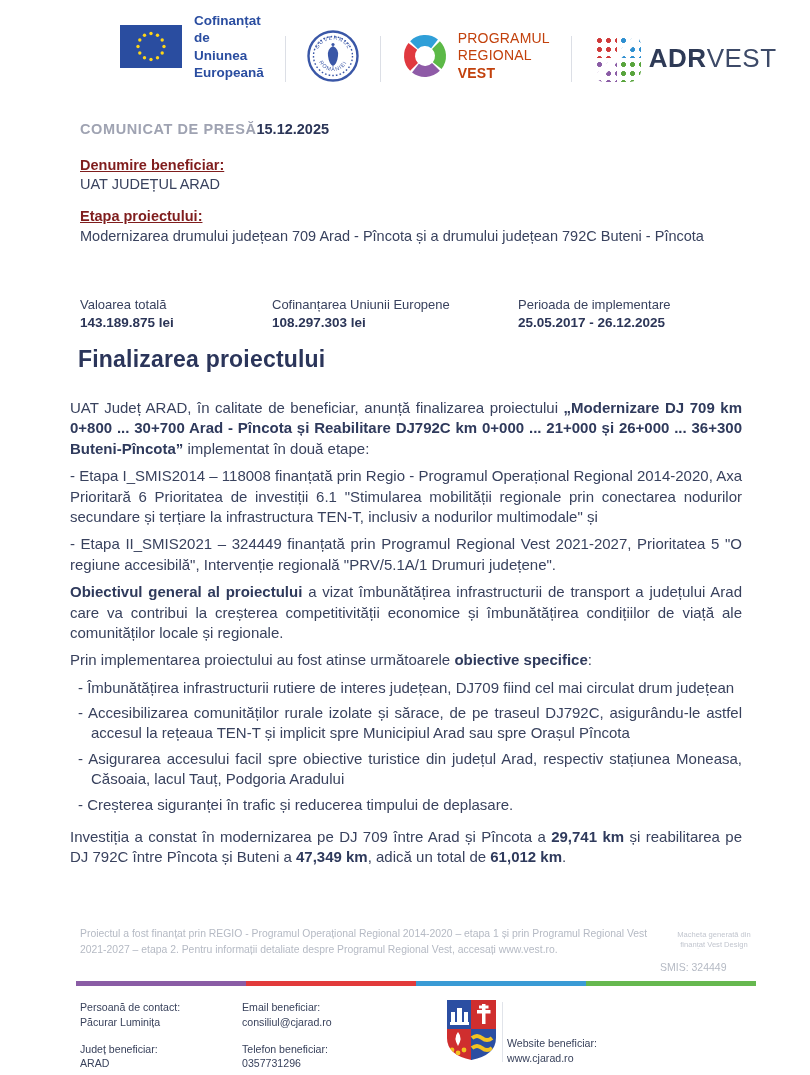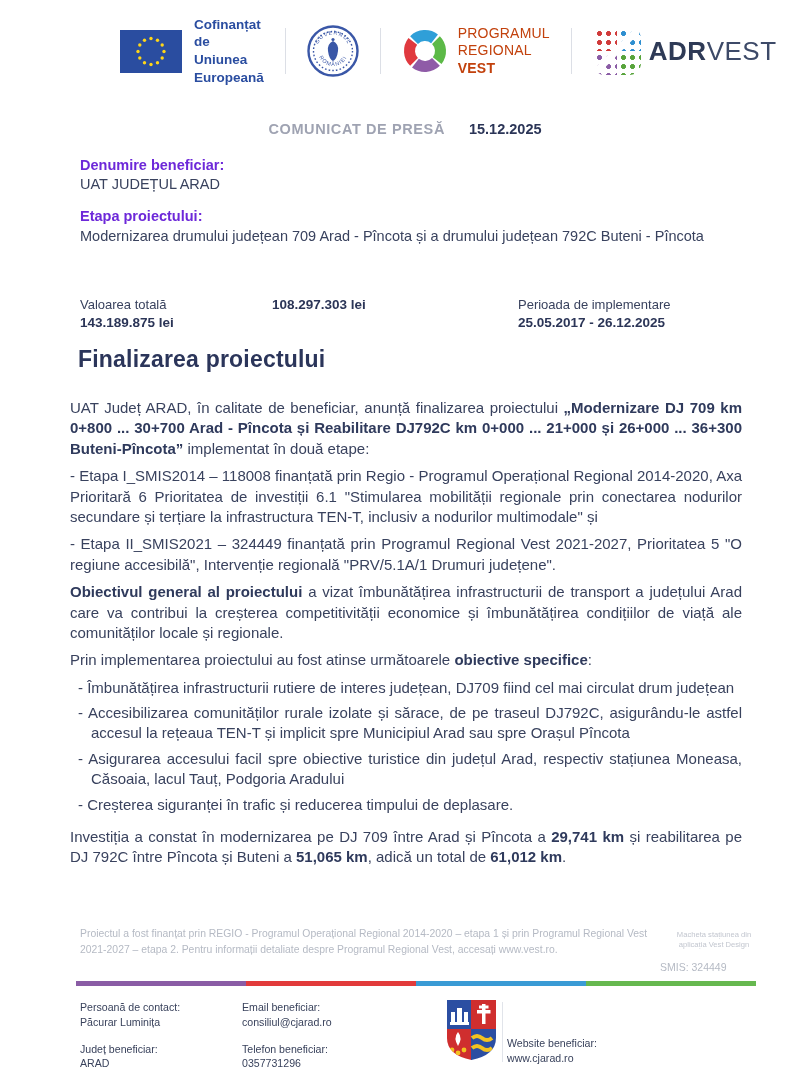--- a/index.html
+++ b/index.html
@@ -1,21 +1,21 @@
 <!DOCTYPE html>
 <html><head>
 <meta charset="utf-8">
 <style>
   html,body{margin:0;padding:0;background:#fff;}
   .page{position:relative;width:810px;height:1075px;background:#ffffff;
         font-family:"Liberation Sans",sans-serif;color:#333d5a;overflow:hidden;}
 
   
   .logos{position:absolute;top:20px;left:80px;right:55px;height:62px;
-         display:flex;align-items:center;padding-left:40px;}
+         display:flex;align-items:flex-end;padding-left:40px;}
   .logo-block{display:flex;align-items:center;}
   .sep{width:1px;height:46px;background:#dcdfe6;margin:0 21px;flex:none;}
   .eu-flag{width:62px;height:43px;flex:none;}
   .eu-text{margin-left:12px;font-weight:bold;color:#2a4da0;font-size:13.5px;line-height:1.3;}
   .gov-seal{width:52px;height:52px;}
   .prv-swirl{width:46px;height:46px;flex:none;}
   .prv-text{margin-left:10px;font-size:14px;font-weight:bold;color:#c2410c;line-height:1.25;letter-spacing:.2px;}
   .prv-text .reg{font-weight:normal;}
   .adr-dots{position:relative;width:48px;height:48px;border-radius:12px;overflow:hidden;flex:none;}
   .adr-q{position:absolute;width:24px;height:24px;
@@ -25,27 +25,27 @@
   .adr-q.q3{left:0;bottom:0;background-image:radial-gradient(circle,#8a5ca5 2.2px,transparent 2.8px);}
   .adr-q.q4{right:0;bottom:0;background-image:radial-gradient(circle,#58a43c 2.2px,transparent 2.8px);}
   .adr-swoosh{position:absolute;left:-12px;top:20px;width:72px;height:7px;background:#fff;
               transform:rotate(-45deg);}
   .adr-text{margin-left:8px;font-size:26px;color:#2e3a56;letter-spacing:.5px;}
   .adr-text b{font-weight:bold;}
   .adr-text span{font-weight:normal;color:#3d4a68;}
 
   
   .press-row{position:absolute;top:121px;left:80px;right:80px;
-             display:flex;justify-content:center;align-items:baseline;gap:24px;}
+             display:flex;justify-content:flex-start;align-items:baseline;}
   .press-label{font-size:14.5px;font-weight:bold;color:#9fa3b2;letter-spacing:.6px;}
   .press-date{font-size:14.5px;font-weight:bold;color:#2b3557;}
 
   
   .benef{position:absolute;top:156px;left:80px;right:80px;font-size:14.5px;line-height:1.33;}
-  .block-label{font-weight:bold;color:#6d28d9;}
+  .block-label{font-weight:bold;color:#7f1d1d;text-decoration:underline;}
   .block-value{color:#39425e;}
   .proj-title{position:absolute;top:206px;left:80px;right:75px;font-size:14.5px;line-height:1.38;}
 
   
   .stats{position:absolute;top:268px;left:80px;right:55px;display:flex;}
   .stat{line-height:1.4;margin-top:28px;}
   .stat .s-label{font-size:13px;color:#39425e;}
   .stat .s-value{font-size:13.5px;font-weight:bold;color:#2b3557;}
   .stat.c1{width:192px;}
   .stat.c2{width:246px;}
@@ -187,20 +187,21 @@
     <div class="block-label">Etapa proiectului:</div>
     <div class="block-value">Modernizarea drumului județean 709 Arad - Pîncota și a drumului județean 792C Buteni - Pîncota</div>
   </div>
 
   <div class="stats">
     <div class="stat c1">
       <div class="s-label">Valoarea totală</div>
       <div class="s-value">143.189.875 lei</div>
     </div>
     <div class="stat c2">
+      <div class="s-label">Cofinanțarea Uniunii Europene</div>
       <div class="s-value">108.297.303 lei</div>
     </div>
     <div class="stat c3">
       <div class="s-label">Perioada de implementare</div>
       <div class="s-value">25.05.2017 - 26.12.2025</div>
     </div>
   </div>
 
   <div class="main-heading">Finalizarea proiectului</div>
 
@@ -209,27 +210,27 @@
     <p>- Etapa I_SMIS2014 – 118008 finanțată prin Regio - Programul Operațional Regional 2014-2020, Axa Prioritară 6 Prioritatea de investiții 6.1 "Stimularea mobilității regionale prin conectarea nodurilor secundare și terțiare la infrastructura TEN-T, inclusiv a nodurilor multimodale" și</p>
     <p>- Etapa II_SMIS2021 – 324449 finanțată prin Programul Regional Vest 2021-2027, Prioritatea 5 "O regiune accesibilă", Intervenție regională "PRV/5.1A/1 Drumuri județene".</p>
     <p><b>Obiectivul general al proiectului</b><span> a vizat îmbunătățirea infrastructurii de transport a județului Arad care va contribui la creșterea competitivității economice și îmbunătățirea condițiilor de viață ale comunităților locale și regionale.</span></p>
     <p><span>Prin implementarea proiectului au fost atinse următoarele </span><b>obiective specifice</b><span>:</span></p>
     <div class="bullets">
       <div class="bullet">- Îmbunătățirea infrastructurii rutiere de interes județean, DJ709 fiind cel mai circulat drum județean</div>
       <div class="bullet">- Accesibilizarea comunităților rurale izolate și sărace, de pe traseul DJ792C, asigurându-le astfel accesul la rețeaua TEN-T și implicit spre Municipiul Arad sau spre Orașul Pîncota</div>
       <div class="bullet">- Asigurarea accesului facil spre obiective turistice din județul Arad, respectiv stațiunea Moneasa, Căsoaia, lacul Tauț, Podgoria Aradului</div>
       <div class="bullet">- Creșterea siguranței în trafic și reducerea timpului de deplasare.</div>
     </div>
-    <p class="invest"><span>Investiția a constat în modernizarea pe DJ 709 între Arad și Pîncota a </span><b>29,741 km</b><span> și reabilitarea pe DJ 792C între Pîncota și Buteni a </span><b>51,065 km</b><span>, adică un total de </span><b>61,012 km</b><span>.</span></p>
+    <p class="invest"><span>Investiția a constat în modernizarea pe DJ 709 între Arad și Pîncota a </span><b>29,741 km</b><span> și reabilitarea pe DJ 792C între Pîncota și Buteni a </span><b>47,349 km</b><span>, adică un total de </span><b>61,012 km</b><span>.</span></p>
   </div>
 
   <div class="disclaimer">
     <p>Proiectul a fost finanțat prin REGIO - Programul Operațional Regional 2014-2020 – etapa 1 și prin Programul Regional Vest 2021-2027 – etapa 2. Pentru informații detaliate despre Programul Regional Vest, accesați www.vest.ro.</p>
   </div>
-  <div class="gen-note">Macheta stațiunea din aplicația Vest Design</div>
+  <div class="gen-note">Macheta generată din finanțat Vest Design</div>
   <div class="smis">SMIS: 324449</div>
 
   <div class="stripe">
     <span class="s1"></span>
     <span class="s2"></span>
     <span class="s3"></span>
     <span class="s4"></span>
   </div>
 
   <div class="contacts">

